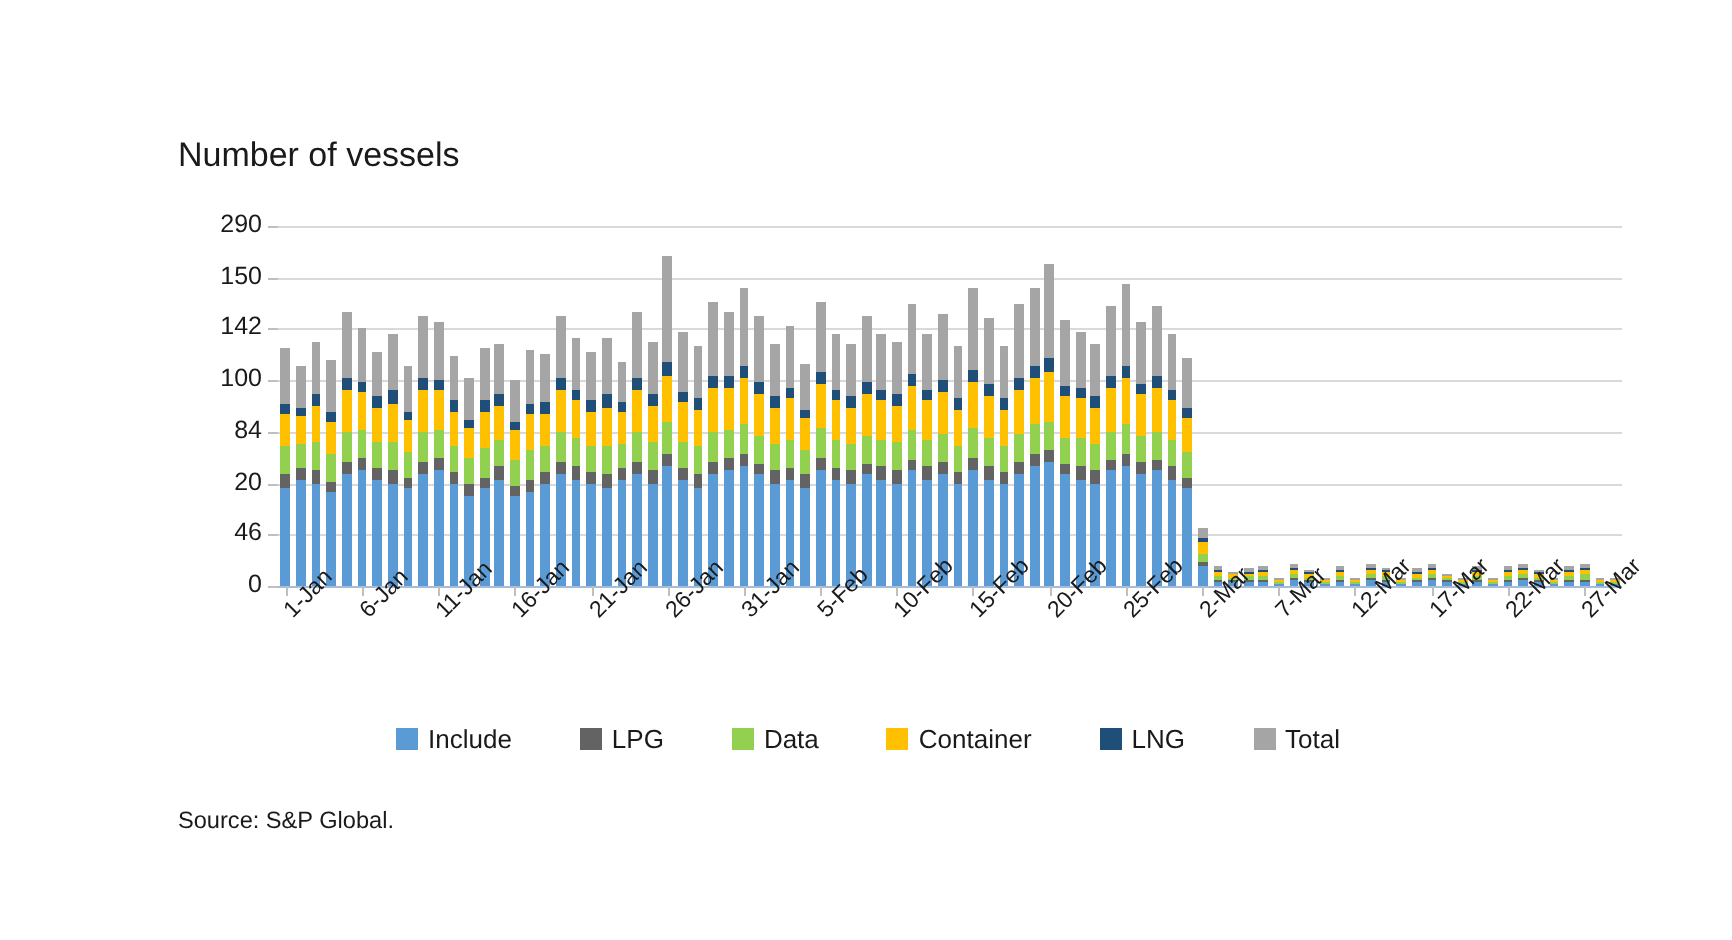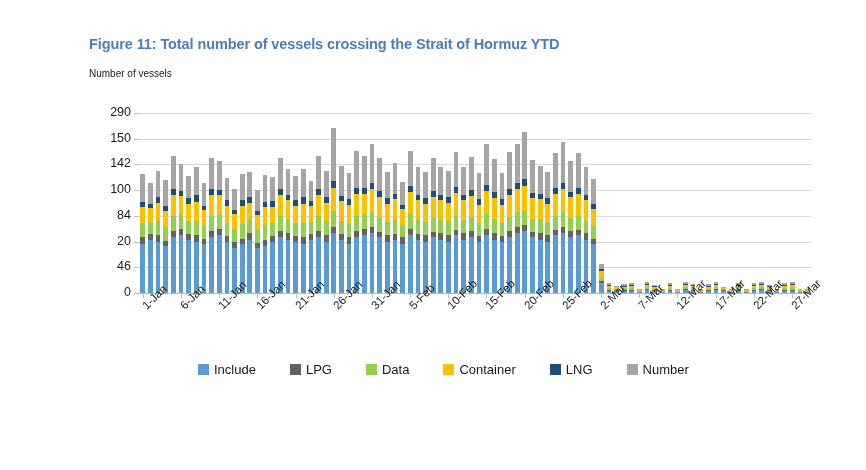--- a/index.html
+++ b/index.html
@@ -12,21 +12,21 @@
   }
   .figure { position: relative; width: 866px; height: 470px; }
 
   .fig-title {
     position:absolute; left:89px; top:36px;
     font-size:14.5px; font-weight:bold; color:#4a7ebb;
     letter-spacing:-0.1px; white-space:nowrap;
   }
   .axis-note {
     position:absolute; left:89px; top:68px;
-    font-size:10px; color:#1a1a1a; white-space:nowrap;
+    font-size:17px; color:#1a1a1a; white-space:nowrap;
   }
 
   
   .plot-wrap { position:absolute; left:0; top:0; width:866px; height:470px; }
   .plot {
     position:absolute;
     left:139px; top:113px;
     width:672px; height:180px;
   }
   .gridline {
@@ -86,21 +86,20 @@
     position:absolute; left:89px; top:402px;
     font-size:11.8px; color:#1a1a1a; line-height:17px;
   }
   .footnotes div { white-space:nowrap; }
 </style>
 </head>
 <body>
 
 <div class="figure">
 
-  <div class="fig-title">Figure 11: Total number of vessels crossing the Strait of Hormuz YTD</div>
   <div class="axis-note">Number of vessels</div>
 
   <div class="plot-wrap">
     <div id="ylabels">
         <div class="ylabel" style="left: 93px; width: 38px; top: 285px;">0</div>
         <div class="ylabel" style="left: 93px; width: 38px; top: 259.286px;">46</div>
         <div class="ylabel" style="left: 93px; width: 38px; top: 233.571px;">20</div>
         <div class="ylabel" style="left: 93px; width: 38px; top: 207.857px;">84</div>
         <div class="ylabel" style="left: 93px; width: 38px; top: 182.143px;">100</div>
         <div class="ylabel" style="left: 93px; width: 38px; top: 156.429px;">142</div>
@@ -1050,20 +1049,21 @@
       <div class="legend-item">
         <span class="legend-swatch" style="background: rgb(255, 192, 0);"></span>
         <span>Container</span>
       </div>
       <div class="legend-item">
         <span class="legend-swatch" style="background: rgb(31, 78, 121);"></span>
         <span>LNG</span>
       </div>
       <div class="legend-item">
         <span class="legend-swatch" style="background: rgb(165, 165, 165);"></span>
-        <span>Number</span>
+        <span>Total</span>
       </div>
     </div>
 
   <div class="footnotes">
+    <div>Source: S&amp;P Global.</div>
   </div>
 
 </div>
 
 </body></html>

